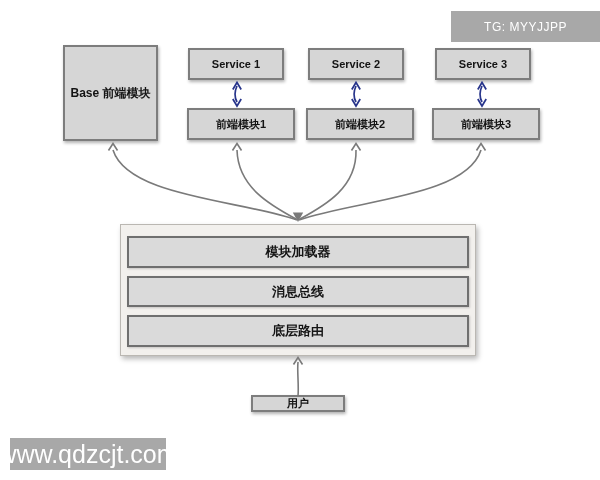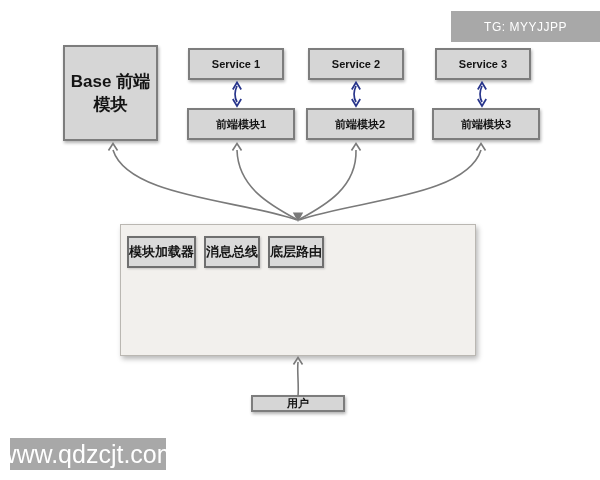--- a/index.html
+++ b/index.html
@@ -30,31 +30,31 @@
     font-size:25px;font-weight:400;
     display:flex;align-items:center;justify-content:center;
   }
   .box{
     position:absolute;background:var(--box-fill);
     border:2px solid var(--box-border);box-sizing:border-box;
     display:flex;align-items:center;justify-content:center;
     font-size:11px;font-weight:700;color:#141414;
     box-shadow:1px 2px 3px rgba(0,0,0,.3);
   }
-  .base-box{left:63px;top:45px;width:95px;height:96px;font-size:17px;text-align:center;padding:0 4px;}
+  .base-box{left:63px;top:45px;width:95px;height:96px;font-size:12px;text-align:center;padding:0 4px;}
   .svc{top:48px;width:96px;height:32px;}
   .svc1{left:188px;} .svc2{left:308px;} .svc3{left:435px;}
   .mod{top:108px;width:108px;height:32px;}
   .mod1{left:187px;} .mod2{left:306px;} .mod3{left:432px;}
   .core{
     position:absolute;left:120px;top:224px;width:356px;height:132px;
     background:var(--container-fill);
     border:1.5px solid var(--container-border);box-sizing:border-box;
     box-shadow:2px 3px 5px rgba(0,0,0,.28);
-    display:flex;flex-direction:row;justify-content:flex-start;
+    display:flex;flex-direction:column;justify-content:flex-start;
     padding:11px 6px 8px 6px;gap:8px;
   }
   .layer{
     height:32px;background:#dadada;border:2px solid #6f6f6f;box-sizing:border-box;
     display:flex;align-items:center;justify-content:center;
     font-size:13px;font-weight:700;color:#141414;
     box-shadow:1px 1px 2px rgba(0,0,0,.18);
   }
   .user-box{left:251px;top:395px;width:94px;height:17px;}
   svg.arrows{position:absolute;left:0;top:0;width:600px;height:480px;pointer-events:none;}

